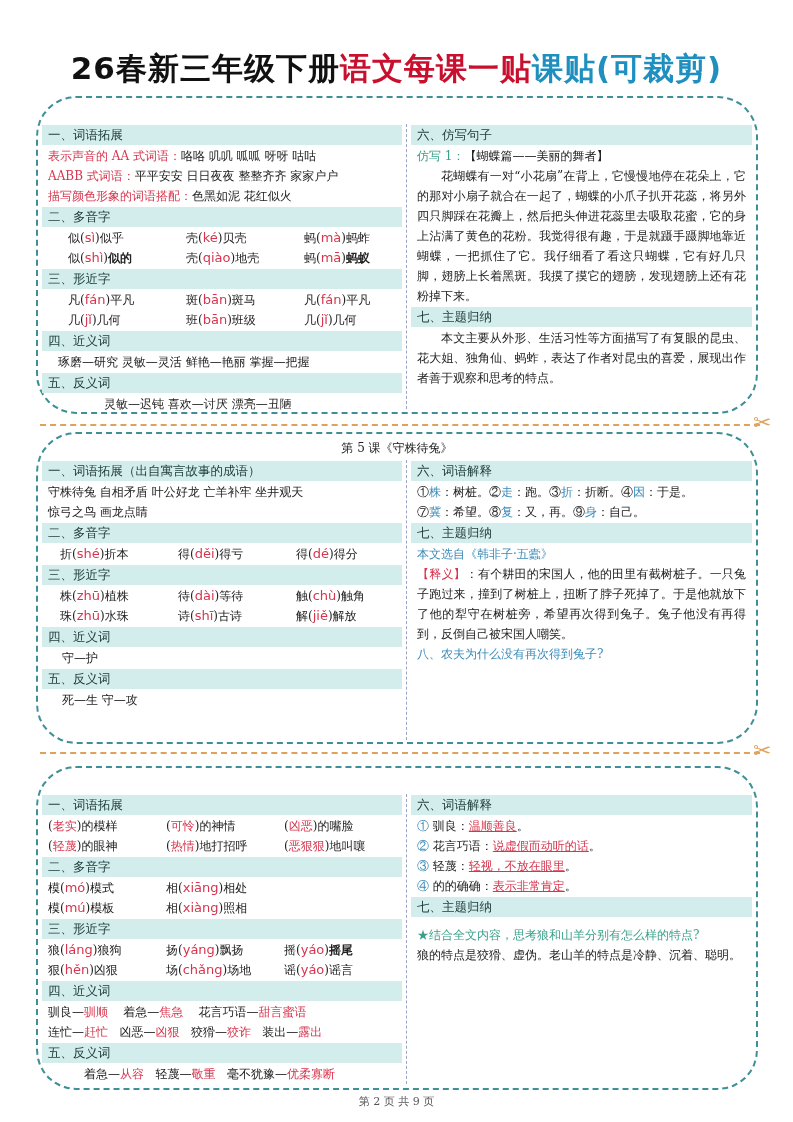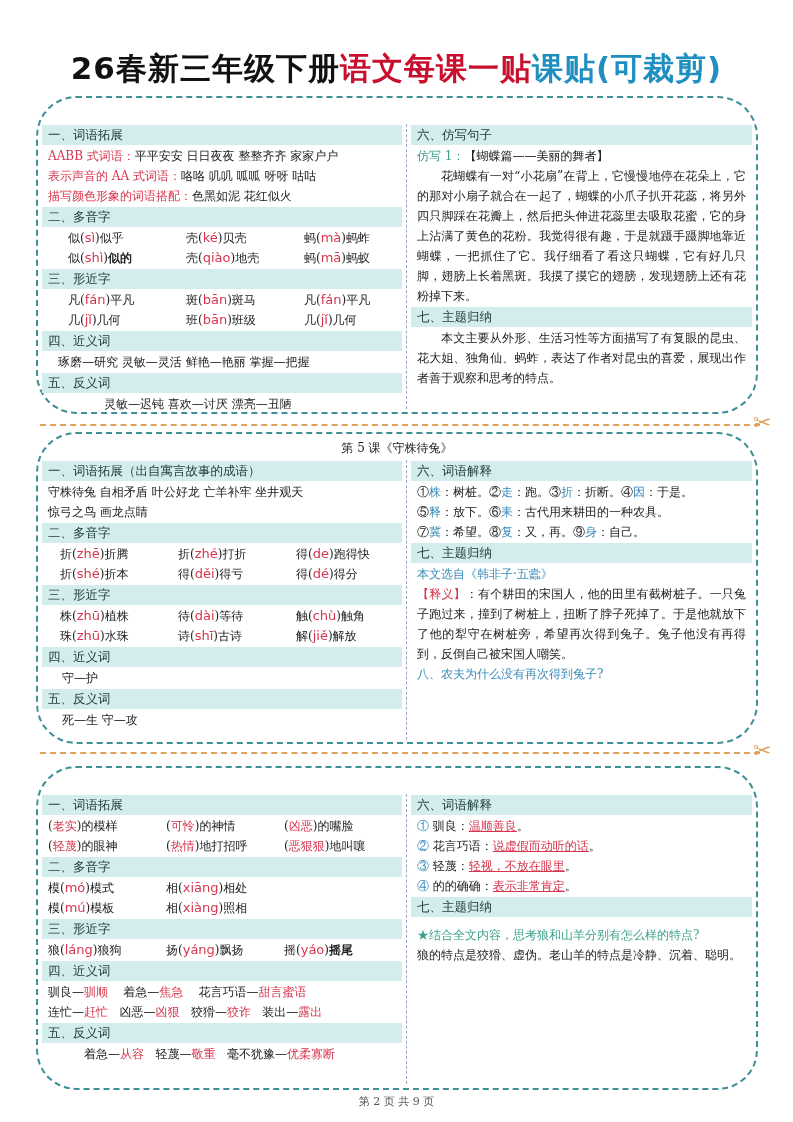--- a/index.html
+++ b/index.html
@@ -61,33 +61,33 @@
 </head>
 <body>
 
 <div class="title">
   <span class="t1">26春新三年级下册</span><span class="t2">语文每课一贴</span><span class="t3">课贴(可裁剪)</span>
 </div>
 
 <div class="card" style="top:96px;height:318px;">
   <div class="col left">
     <div class="sec">一、词语拓展</div>
+    <div class="line"><span class="red">表示声音的 AA 式词语：</span><span>咯咯   叽叽   呱呱   呀呀   咕咕</span></div>
     <div class="line"><span class="red">AABB 式词语：</span><span>平平安安  日日夜夜   整整齐齐  家家户户</span></div>
-    <div class="line"><span class="red">表示声音的 AA 式词语：</span><span>咯咯   叽叽   呱呱   呀呀   咕咕</span></div>
     <div class="line"><span class="red">描写颜色形象的词语搭配：</span><span>色黑如泥   花红似火</span></div>
     <div class="sec">二、多音字</div>
     <div class="line ind grid3">
       <span><b style="font-weight:normal">似</b>(<i class="pin" style="font-style:normal">sì</i>)<b style="font-weight:normal">似乎</b></span>
       <span><b style="font-weight:normal">壳</b>(<i class="pin" style="font-style:normal">ké</i>)<b style="font-weight:normal">贝壳</b></span>
       <span><b style="font-weight:normal">蚂</b>(<i class="pin" style="font-style:normal">mà</i>)<b style="font-weight:normal">蚂蚱</b></span>
     </div>
     <div class="line ind grid3">
       <span><b style="font-weight:normal">似</b>(<i class="pin" style="font-style:normal">shì</i>)<b style="font-weight:bold">似的</b></span>
       <span><b style="font-weight:normal">壳</b>(<i class="pin" style="font-style:normal">qiào</i>)<b style="font-weight:normal">地壳</b></span>
-      <span><b style="font-weight:normal">蚂</b>(<i class="pin" style="font-style:normal">mā</i>)<b style="font-weight:normal">蚂蚁</b></span>
+      <span><b style="font-weight:normal">蚂</b>(<i class="pin" style="font-style:normal">mā</i>)<b style="font-weight:bold">蚂蚁</b></span>
     </div>
     <div class="sec">三、形近字</div>
     <div class="line ind grid3">
       <span><b style="font-weight:normal">凡</b>(<i class="pin" style="font-style:normal">fán</i>)<b style="font-weight:normal">平凡</b></span>
       <span><b style="font-weight:normal">斑</b>(<i class="pin" style="font-style:normal">bān</i>)<b style="font-weight:normal">斑马</b></span>
       <span><b style="font-weight:normal">凡</b>(<i class="pin" style="font-style:normal">fán</i>)<b style="font-weight:normal">平凡</b></span>
     </div>
     <div class="line ind grid3">
       <span><b style="font-weight:normal">几</b>(<i class="pin" style="font-style:normal">jǐ</i>)<b style="font-weight:normal">几何</b></span>
       <span><b style="font-weight:normal">班</b>(<i class="pin" style="font-style:normal">bān</i>)<b style="font-weight:normal">班级</b></span>
@@ -111,25 +111,20 @@
 <div class="scissors" style="top:412px;">✂</div>
 
 <div class="card" style="top:432px;height:312px;">
   <div class="card-title">第 5 课《守株待兔》</div>
   <div class="col left">
     <div class="sec">一、词语拓展（出自寓言故事的成语）</div>
     <div class="line">守株待兔   自相矛盾   叶公好龙   亡羊补牢   坐井观天</div>
     <div class="line">惊弓之鸟   画龙点睛</div>
     <div class="sec">二、多音字</div>
     <div class="line ind grid3" style="padding-left:18px">
-      <span><b style="font-weight:normal">折</b>(<i class="pin" style="font-style:normal">zhē</i>)<b style="font-weight:normal">折腾</b></span>
-      <span><b style="font-weight:normal">折</b>(<i class="pin" style="font-style:normal">zhé</i>)<b style="font-weight:normal">打折</b></span>
-      <span><b style="font-weight:normal">得</b>(<i class="pin" style="font-style:normal">de</i>)<b style="font-weight:normal">跑得快</b></span>
-    </div>
-    <div class="line ind grid3" style="padding-left:18px">
       <span><b style="font-weight:normal">折</b>(<i class="pin" style="font-style:normal">shé</i>)<b style="font-weight:normal">折本</b></span>
       <span><b style="font-weight:normal">得</b>(<i class="pin" style="font-style:normal">děi</i>)<b style="font-weight:normal">得亏</b></span>
       <span><b style="font-weight:normal">得</b>(<i class="pin" style="font-style:normal">dé</i>)<b style="font-weight:normal">得分</b></span>
     </div>
     <div class="sec">三、形近字</div>
     <div class="line ind grid3" style="padding-left:18px">
       <span><b style="font-weight:normal">株</b>(<i class="pin" style="font-style:normal">zhū</i>)<b style="font-weight:normal">植株</b></span>
       <span><b style="font-weight:normal">待</b>(<i class="pin" style="font-style:normal">dài</i>)<b style="font-weight:normal">等待</b></span>
       <span><b style="font-weight:normal">触</b>(<i class="pin" style="font-style:normal">chù</i>)<b style="font-weight:normal">触角</b></span>
     </div>
@@ -142,23 +137,20 @@
     <div class="line" style="padding-left:20px">守—护</div>
     <div class="sec">五、反义词</div>
     <div class="line" style="padding-left:20px">死—生   守—攻</div>
   </div>
   <div class="col right" style="height:280px;">
     <div class="sec">六、词语解释</div>
     <div class="line">
       <span>①</span><span class="blue">株</span>：<span>树桩。</span><span>②</span><span class="blue">走</span>：<span>跑。</span><span>③</span><span class="blue">折</span>：<span>折断。</span><span>④</span><span class="blue">因</span>：<span>于是。</span>
     </div>
     <div class="line">
-      <span>⑤</span><span class="blue">释</span>：<span>放下。</span><span>⑥</span><span class="blue">耒</span>：<span>古代用来耕田的一种农具。</span>
-    </div>
-    <div class="line">
       <span>⑦</span><span class="blue">冀</span>：<span>希望。</span><span>⑧</span><span class="blue">复</span>：<span>又，再。</span><span>⑨</span><span class="blue">身</span>：<span>自己。</span>
     </div>
     <div class="sec">七、主题归纳</div>
     <div class="line blue">本文选自《韩非子·五蠹》</div>
     <div class="para"><span class="red">【释义】</span><span>：有个耕田的宋国人，他的田里有截树桩子。一只兔子跑过来，撞到了树桩上，扭断了脖子死掉了。于是他就放下了他的犁守在树桩旁，希望再次得到兔子。兔子他没有再得到，反倒自己被宋国人嘲笑。</span></div>
     <div class="line blue">八、农夫为什么没有再次得到兔子?</div>
   </div>
 </div>
 
 <div class="cutline" style="top:752px;"></div>
@@ -184,20 +176,25 @@
     </div>
     <div class="line grid3">
       <span><b style="font-weight:normal">模</b>(<i class="pin" style="font-style:normal">mú</i>)<b style="font-weight:normal">模板</b></span>
       <span><b style="font-weight:normal">相</b>(<i class="pin" style="font-style:normal">xiàng</i>)<b style="font-weight:normal">照相</b></span>
     </div>
     <div class="sec">三、形近字</div>
     <div class="line grid3">
       <span><b style="font-weight:normal">狼</b>(<i class="pin" style="font-style:normal">láng</i>)<b style="font-weight:normal">狼狗</b></span>
       <span><b style="font-weight:normal">扬</b>(<i class="pin" style="font-style:normal">yáng</i>)<b style="font-weight:normal">飘扬</b></span>
       <span><b style="font-weight:normal">摇</b>(<i class="pin" style="font-style:normal">yáo</i>)<b style="font-weight:bold">摇尾</b></span>
+    </div>
+    <div class="line grid3">
+      <span><b style="font-weight:normal">狠</b>(<i class="pin" style="font-style:normal">hěn</i>)<b style="font-weight:normal">凶狠</b></span>
+      <span><b style="font-weight:normal">场</b>(<i class="pin" style="font-style:normal">chǎng</i>)<b style="font-weight:normal">场地</b></span>
+      <span><b style="font-weight:normal">谣</b>(<i class="pin" style="font-style:normal">yáo</i>)<b style="font-weight:normal">谣言</b></span>
     </div>
     <div class="sec">四、近义词</div>
     <div class="line">
       <span>驯良—</span><span class="red">驯顺</span>&nbsp;&nbsp;&nbsp;
       <span>着急—</span><span class="red">焦急</span>&nbsp;&nbsp;&nbsp;
       <span>花言巧语—</span><span class="red">甜言蜜语</span>
     </div>
     <div class="line">
       <span>连忙—</span><span class="red">赶忙</span>&nbsp;&nbsp;
       <span>凶恶—</span><span class="red">凶狠</span>&nbsp;&nbsp;

